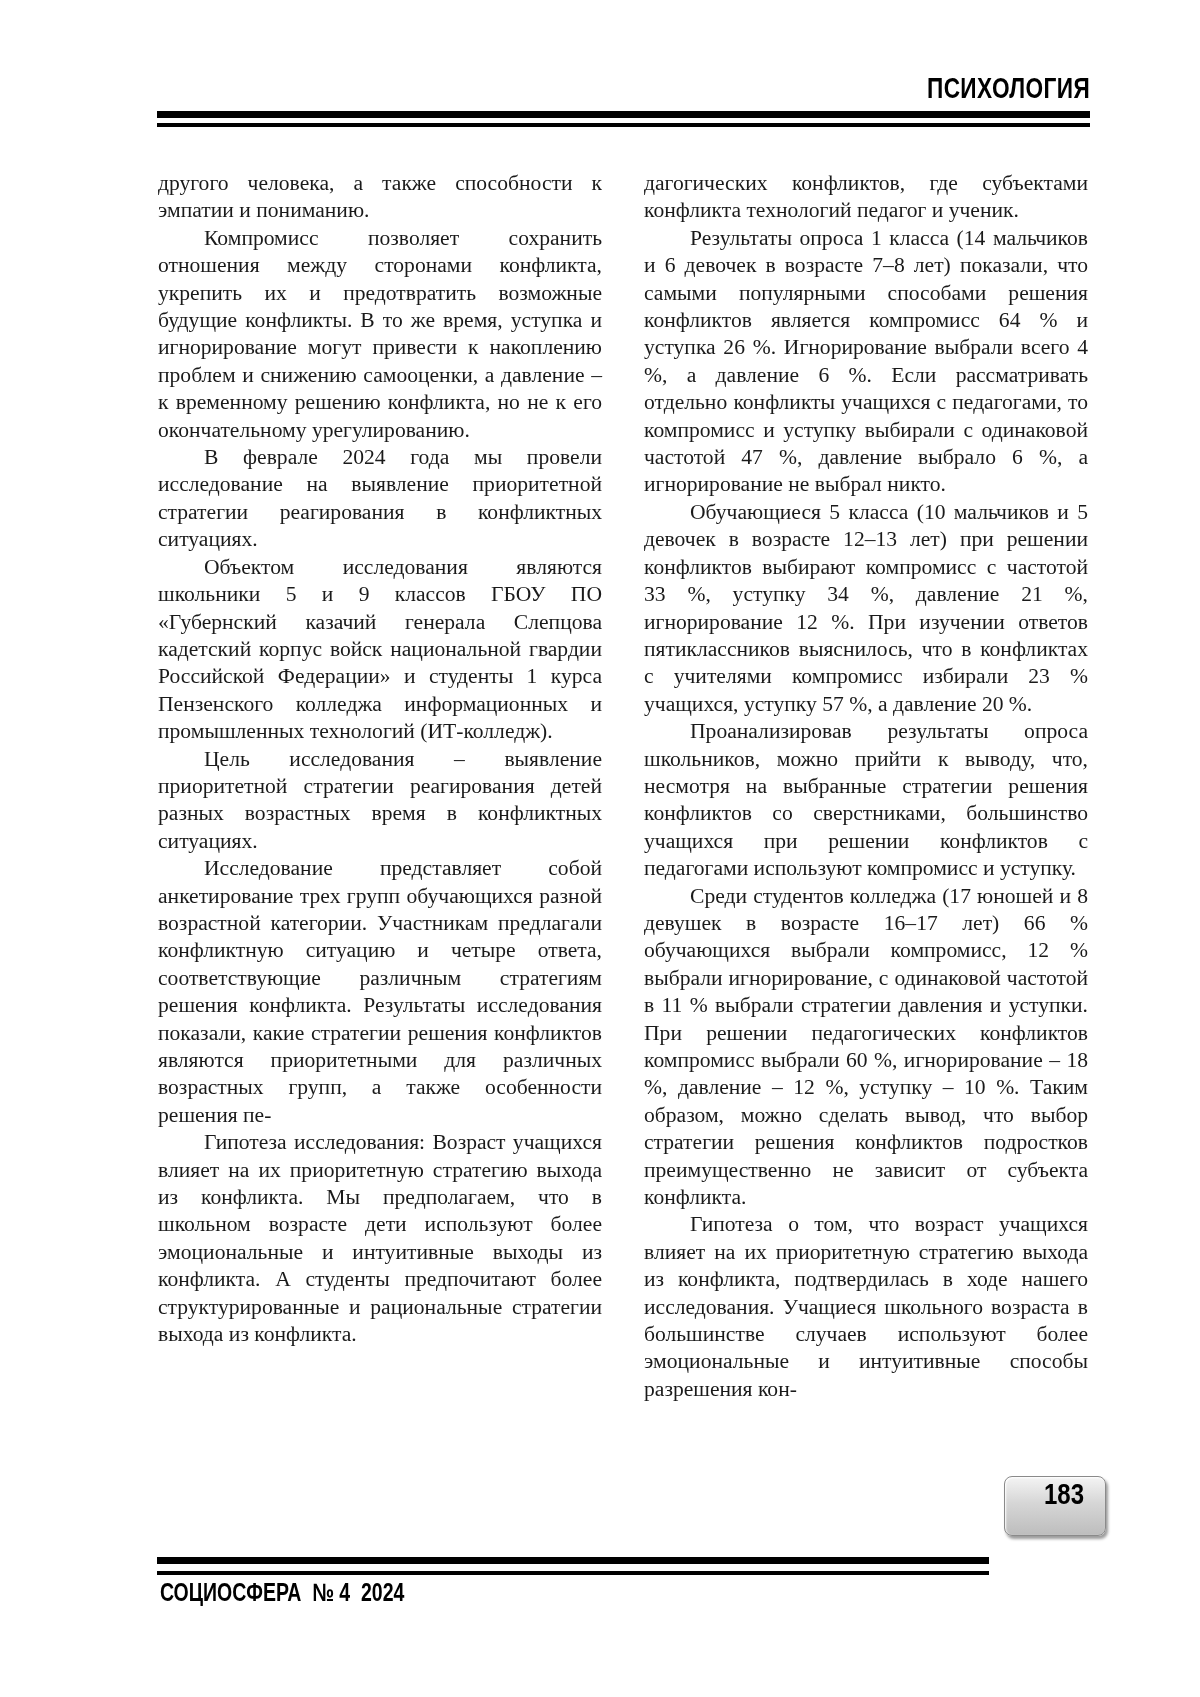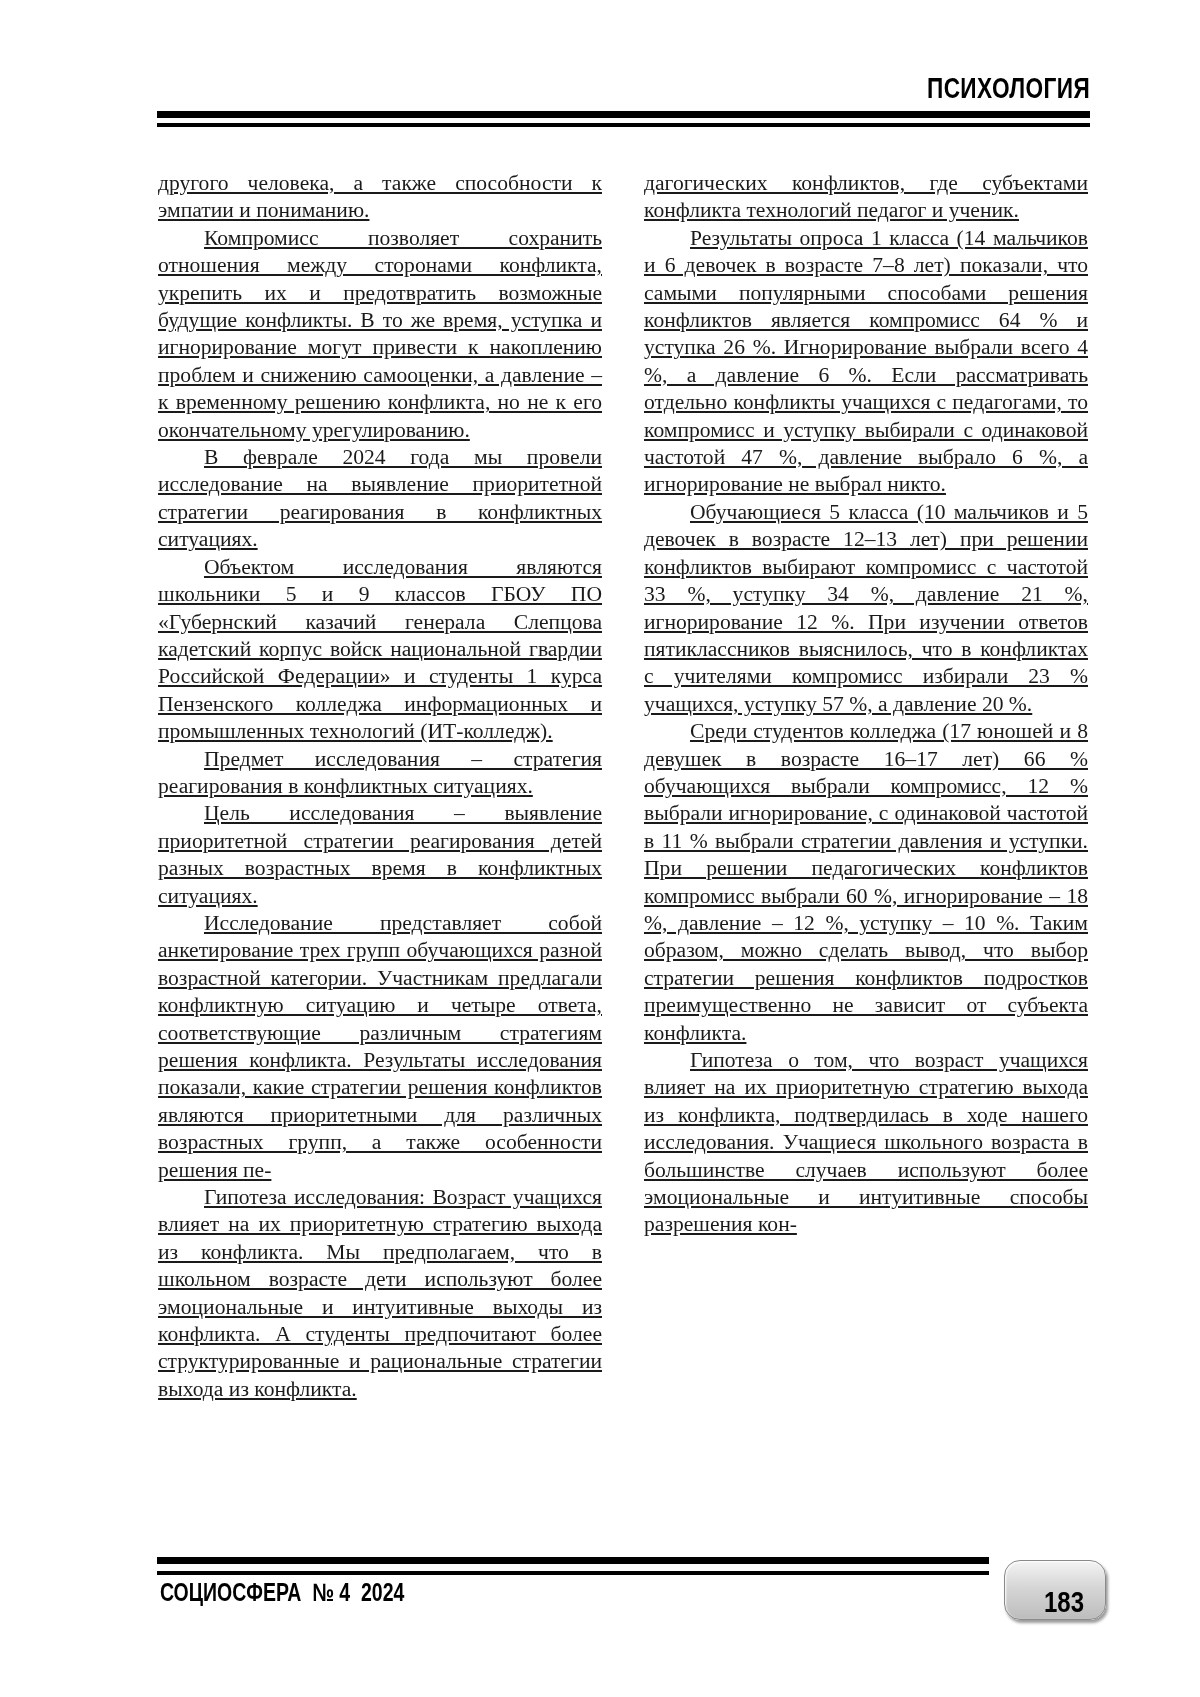--- a/index.html
+++ b/index.html
@@ -4,60 +4,60 @@
 <style>
   html, body { margin:0; padding:0; background:#ffffff; }
   body { width:1200px; height:1697px; position:relative; overflow:hidden;
          font-family:"Liberation Serif","DejaVu Serif",serif; color:#1a1a1a; }
   .section-title { position:absolute; right:110px; top:72px;
          font-family:"Liberation Sans","DejaVu Sans",sans-serif; font-weight:bold;
          font-size:29px; letter-spacing:0.5px; transform:scaleX(0.78); transform-origin:right center;
          color:#000; }
   .rule { position:absolute; background:#000; }
   .col { position:absolute; top:170px; width:444px; font-size:21.6px; line-height:27.4px;
-         text-align:justify;text-decoration:underline; }
+         text-align:justify; }
   .col.left { left:158px; }
   .col.right { left:644px; }
   .col p { margin:0; }
   .col p.ind { text-indent:46px; }
   .col p.noind { text-indent:0; }
   .footer-mag { position:absolute; left:160px; top:1578px;
          font-family:"Liberation Sans","DejaVu Sans",sans-serif; font-weight:bold;
          font-size:25px; transform:scaleX(0.78); transform-origin:left center; color:#000;
          white-space:pre; }
-  .page-btn { position:absolute; left:1004px; top:1560px; width:100px; height:58px;
-         border-radius:16px; border:1px solid #8a8a8a;
+  .page-btn { position:absolute; left:1004px; top:1476px; width:100px; height:58px;
+         border-radius:8px; border:1px solid #8a8a8a;
          background:linear-gradient(180deg,#f4f4f4 0%,#d6d6d6 45%,#bdbdbd 100%);
          box-shadow: 2px 3px 3px #9c9c9c, inset 1px 1px 2px #ffffff;
-         display:flex; align-items:flex-end; justify-content:center; }
+         display:flex; align-items:flex-start; justify-content:center; }
   .page-num { font-family:"Liberation Sans","DejaVu Sans",sans-serif; font-weight:bold;
          font-size:30px; color:#000; transform:scaleX(0.8); margin-left:18px; }
 </style>
 </head>
 <body>
 
 <div class="section-title">ПСИХОЛОГИЯ</div>
 <div class="rule" style="left:157px; top:111px; width:933px; height:7px;"></div>
 <div class="rule" style="left:157px; top:123px; width:933px; height:4px;"></div>
 
 <div class="col left">
   <p class="noind">другого человека, а также способности к эмпатии и пониманию.</p>
   <p class="ind">Компромисс позволяет сохранить отношения между сторонами конфликта, укрепить их и предотвратить возможные будущие конфликты. В то же время, уступка и игнорирование могут привести к накоплению проблем и снижению самооценки, а давление – к временному решению конфликта, но не к его окончательному урегулированию.</p>
   <p class="ind">В феврале 2024 года мы провели исследование на выявление приоритетной стратегии реагирования в конфликтных ситуациях.</p>
   <p class="ind">Объектом исследования являются школьники 5 и 9 классов ГБОУ ПО «Губернский казачий генерала Слепцова кадетский корпус войск национальной гвардии Российской Федерации» и студенты 1 курса Пензенского колледжа информационных и промышленных технологий (ИТ-колледж).</p>
-  <p class="ind">Предмет исследования – стратегия реагирования в конфликтных ситуациях.</p>
   <p class="ind">Цель исследования – выявление приоритетной стратегии реагирования детей разных возрастных время в конфликтных ситуациях.</p>
   <p class="ind">Исследование представляет собой анкетирование трех групп обучающихся разной возрастной категории. Участникам предлагали конфликтную ситуацию и четыре ответа, соответствующие различным стратегиям решения конфликта. Результаты исследования показали, какие стратегии решения конфликтов являются приоритетными для различных возрастных групп, а также особенности решения пе-</p>
   <p class="ind">Гипотеза исследования: Возраст учащихся влияет на их приоритетную стратегию выхода из конфликта. Мы предполагаем, что в школьном возрасте  дети используют более эмоциональные и интуитивные выходы из конфликта. А студенты предпочитают более структурированные и рациональные стратегии выхода из конфликта.</p>
 </div>
 
 <div class="col right">
   <p class="noind">дагогических конфликтов, где субъектами конфликта технологий педагог и ученик.</p>
   <p class="ind">Результаты опроса 1 класса (14 мальчиков и 6 девочек в возрасте 7–8 лет) показали, что самыми популярными способами решения конфликтов является компромисс 64 % и уступка 26 %. Игнорирование выбрали всего 4 %, а давление 6 %. Если рассматривать отдельно конфликты учащихся с педагогами, то компромисс и уступку выбирали с одинаковой частотой 47 %, давление выбрало 6 %, а игнорирование не выбрал никто.</p>
   <p class="ind">Обучающиеся 5 класса (10 мальчиков и 5 девочек в возрасте 12–13 лет) при решении конфликтов выбирают компромисс с частотой 33 %, уступку 34 %, давление 21 %, игнорирование 12 %. При изучении ответов пятиклассников выяснилось, что в конфликтах с учителями компромисс избирали 23 % учащихся, уступку 57 %, а давление 20 %.</p>
+  <p class="ind">Проанализировав результаты опроса школьников, можно прийти к выводу, что, несмотря на выбранные стратегии решения конфликтов со сверстниками, большинство учащихся при решении конфликтов с педагогами используют компромисс и уступку.</p>
   <p class="ind">Среди студентов колледжа (17 юношей и 8 девушек в возрасте 16–17 лет) 66 % обучающихся выбрали компромисс, 12 % выбрали игнорирование, с одинаковой частотой в 11 % выбрали стратегии давления и уступки. При решении педагогических конфликтов компромисс выбрали 60 %, игнорирование – 18 %, давление – 12 %, уступку – 10 %. Таким образом, можно сделать вывод, что выбор стратегии решения конфликтов подростков преимущественно не зависит от субъекта конфликта.</p>
   <p class="ind">Гипотеза о том, что возраст учащихся влияет на их приоритетную стратегию выхода из конфликта, подтвердилась в ходе нашего исследования. Учащиеся школьного возраста в большинстве случаев используют более эмоциональные и интуитивные способы разрешения кон-</p>
 </div>
 
 <div class="rule" style="left:157px; top:1557px; width:832px; height:7px;"></div>
 <div class="rule" style="left:157px; top:1571px; width:832px; height:4px;"></div>
 <div class="footer-mag">СОЦИОСФЕРА  № 4  2024</div>
 <div class="page-btn">
   <span class="page-num">183</span>
 </div>

